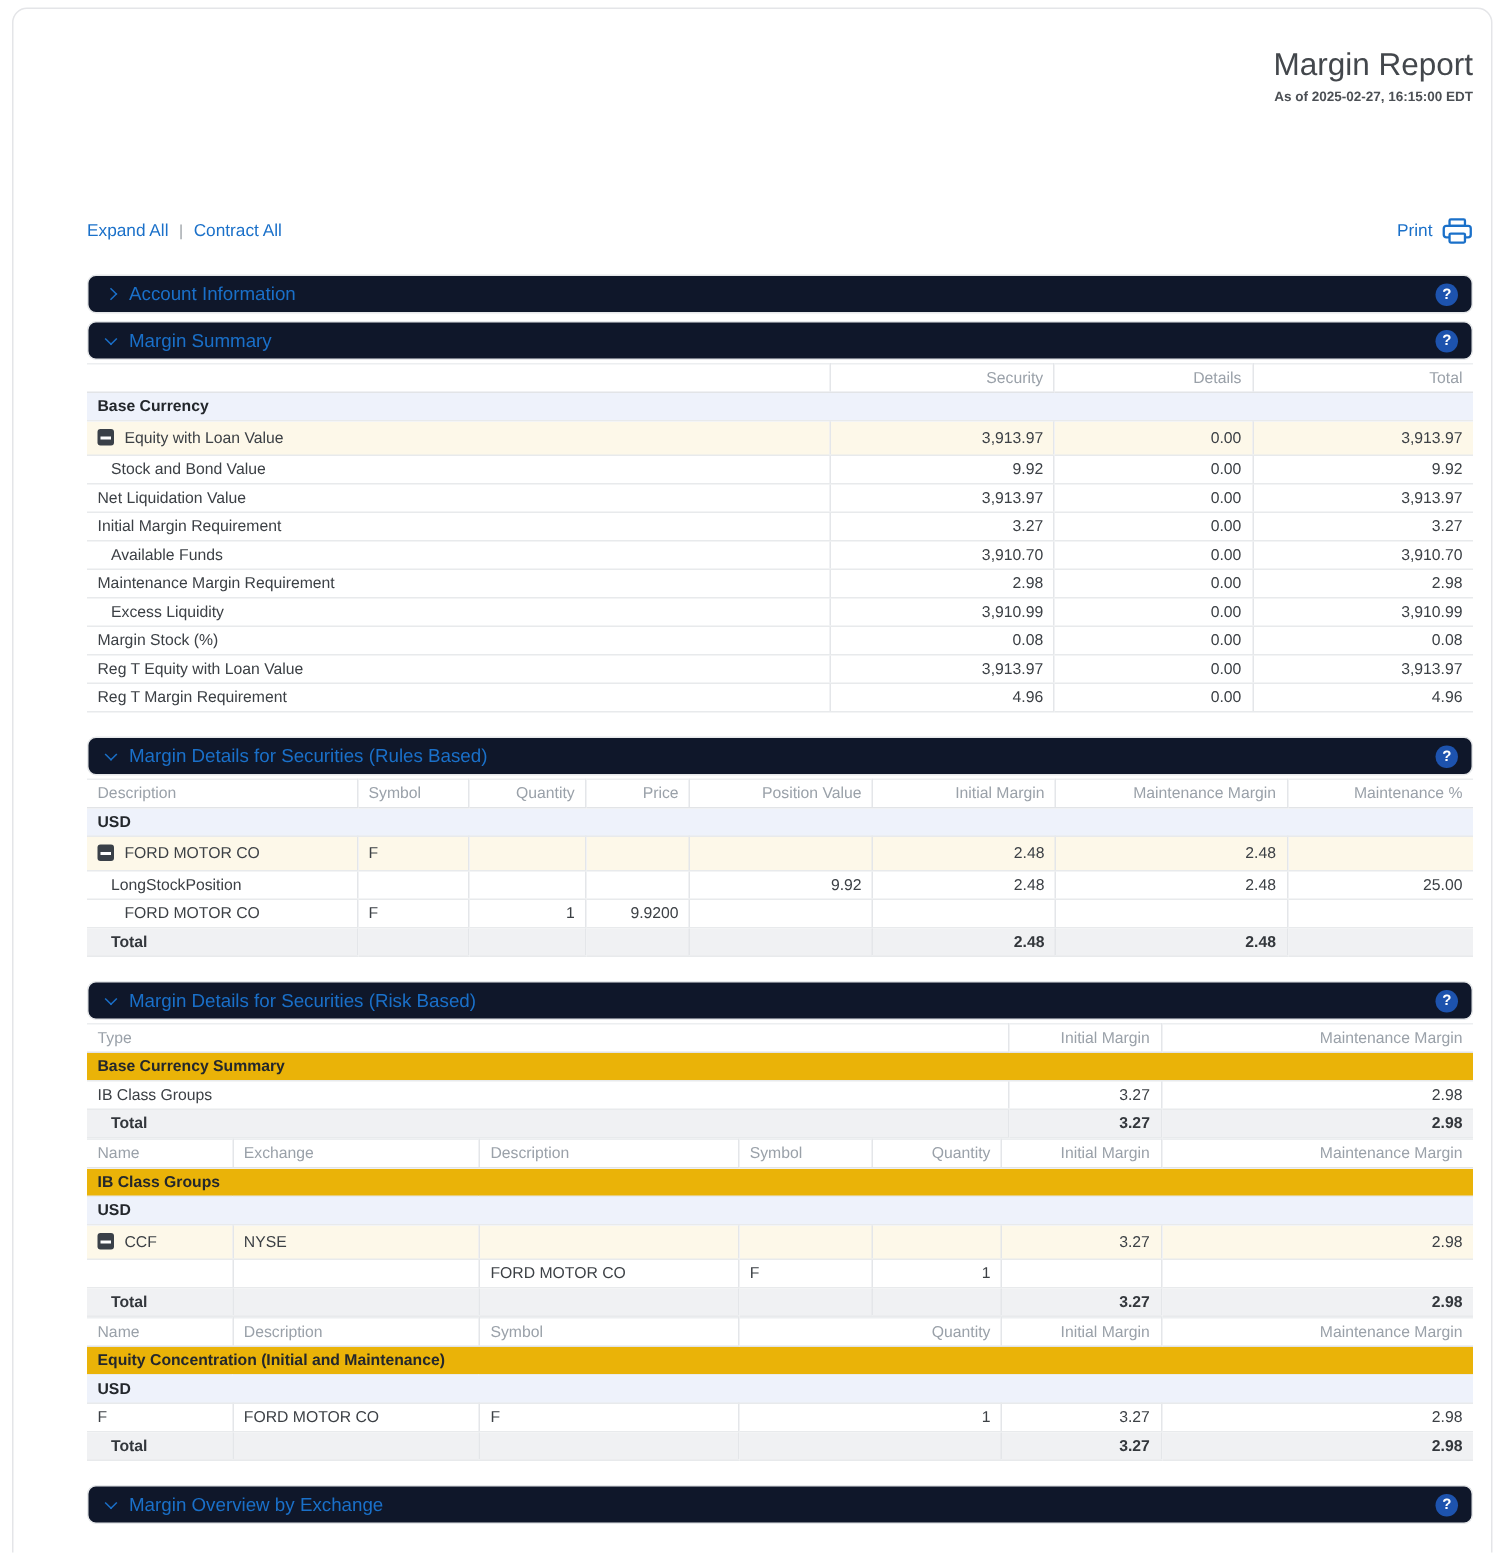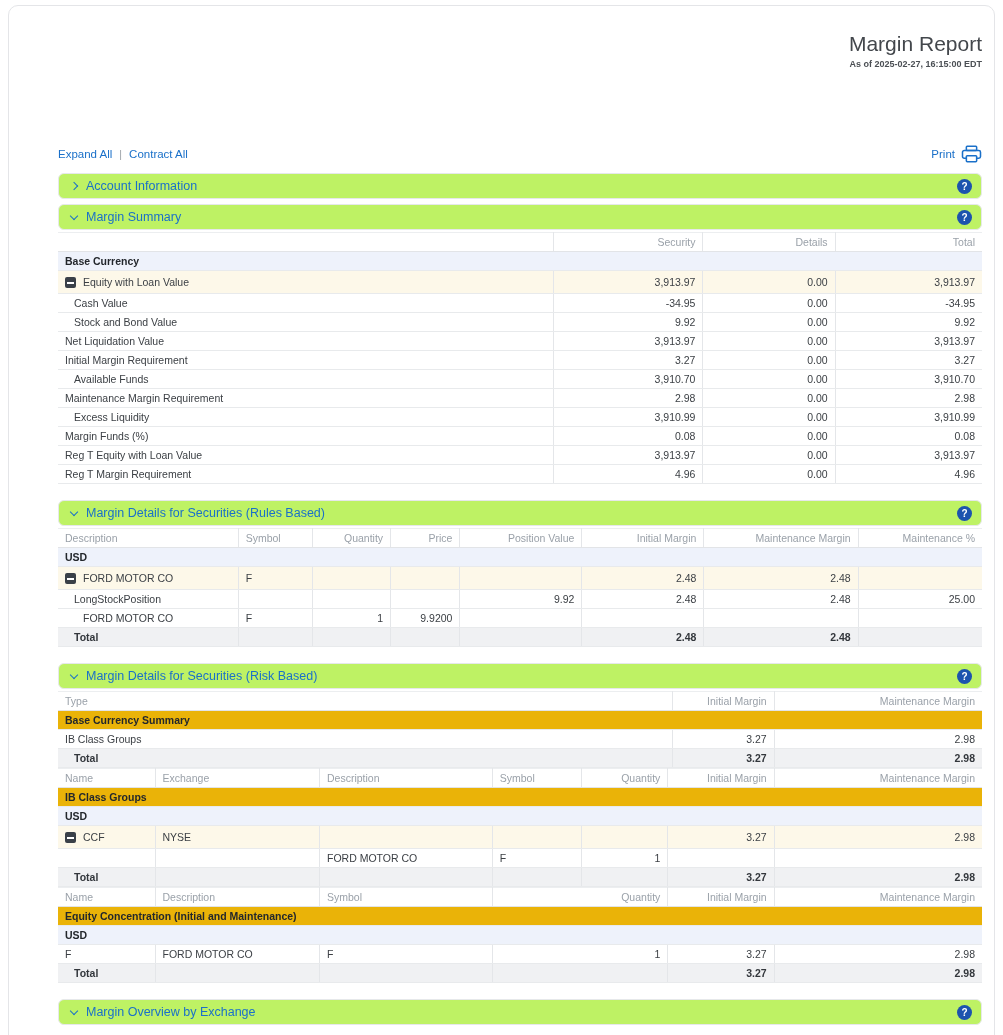--- a/index.html
+++ b/index.html
@@ -7,28 +7,28 @@
     font-family:"Liberation Sans", sans-serif; }
   .card { margin:5px 8px 0 8px; border:1px solid #e4e5e8; border-radius:10px; background:#fff;
     min-height:1090px; padding:26px 12px 0 49px; }
 
   
   .report-head { text-align:right; }
   .report-title { font-size:21px; color:#43474c; line-height:1.1; }
   .report-asof { font-size:9px; font-weight:bold; color:#4b4f54; margin-top:4px; }
 
   
-  .toolbar { display:flex; justify-content:space-between; align-items:center; margin-top:76px; margin-bottom:10px; font-size:11.5px; }
+  .toolbar { display:flex; justify-content:space-between; align-items:center; margin-top:76px; margin-bottom:20px; font-size:11.5px; }
   .link { color:#1a70c9; cursor:pointer; text-decoration:none; }
   .sep { color:#9aa0a6; margin:0 7px; font-size:10.5px; }
   .print-wrap { display:flex; align-items:center; gap:6px; color:#1a70c9; cursor:pointer; }
 
   
   .sec { margin-bottom:5px; }
-  .sec-head { display:flex; align-items:center; height:26px; background:#bef264;
+  .sec-head { display:flex; align-items:center; height:26px; background:#0f172a;
     border:1px solid #e6e8ea; border-radius:6px; padding:0 9px; cursor:pointer; }
   .sec-title { font-size:12.5px; color:#1a70c9; }
   .chev { width:6px; height:6px; border-right:1.6px solid #1a70c9; border-bottom:1.6px solid #1a70c9;
     margin:0 9px 0 3px; display:inline-block; }
   .chev.down { transform:rotate(45deg); margin-top:-2px; }
   .chev.right { transform:rotate(-45deg); }
   .help { margin-left:auto; width:15px; height:15px; border-radius:50%; background:#1d53ae; color:#fff;
     font-size:10px; font-weight:bold; display:flex; align-items:center; justify-content:center; cursor:pointer; }
 
   
@@ -123,26 +123,20 @@
           <tr class="r-group2">
             <td colspan="4">Base Currency</td>
           </tr>
           <tr class="r-expandable">
             <td><span class="collapse-box"></span><span>Equity with Loan Value</span></td>
             <td>3,913.97</td>
             <td>0.00</td>
             <td>3,913.97</td>
           </tr>
           <tr class="r-plain">
-            <td style="padding-left: 16px;"><span>Cash Value</span></td>
-            <td>-34.95</td>
-            <td>0.00</td>
-            <td>-34.95</td>
-          </tr>
-          <tr class="r-plain">
             <td style="padding-left: 16px;"><span>Stock and Bond Value</span></td>
             <td>9.92</td>
             <td>0.00</td>
             <td>9.92</td>
           </tr>
           <tr class="r-plain">
             <td><span>Net Liquidation Value</span></td>
             <td>3,913.97</td>
             <td>0.00</td>
             <td>3,913.97</td>
@@ -165,21 +159,21 @@
             <td>0.00</td>
             <td>2.98</td>
           </tr>
           <tr class="r-plain">
             <td style="padding-left: 16px;"><span>Excess Liquidity</span></td>
             <td>3,910.99</td>
             <td>0.00</td>
             <td>3,910.99</td>
           </tr>
           <tr class="r-plain">
-            <td><span>Margin Funds (%)</span></td>
+            <td><span>Margin Stock (%)</span></td>
             <td>0.08</td>
             <td>0.00</td>
             <td>0.08</td>
           </tr>
           <tr class="r-plain">
             <td><span>Reg T Equity with Loan Value</span></td>
             <td>3,913.97</td>
             <td>0.00</td>
             <td>3,913.97</td>
           </tr>

